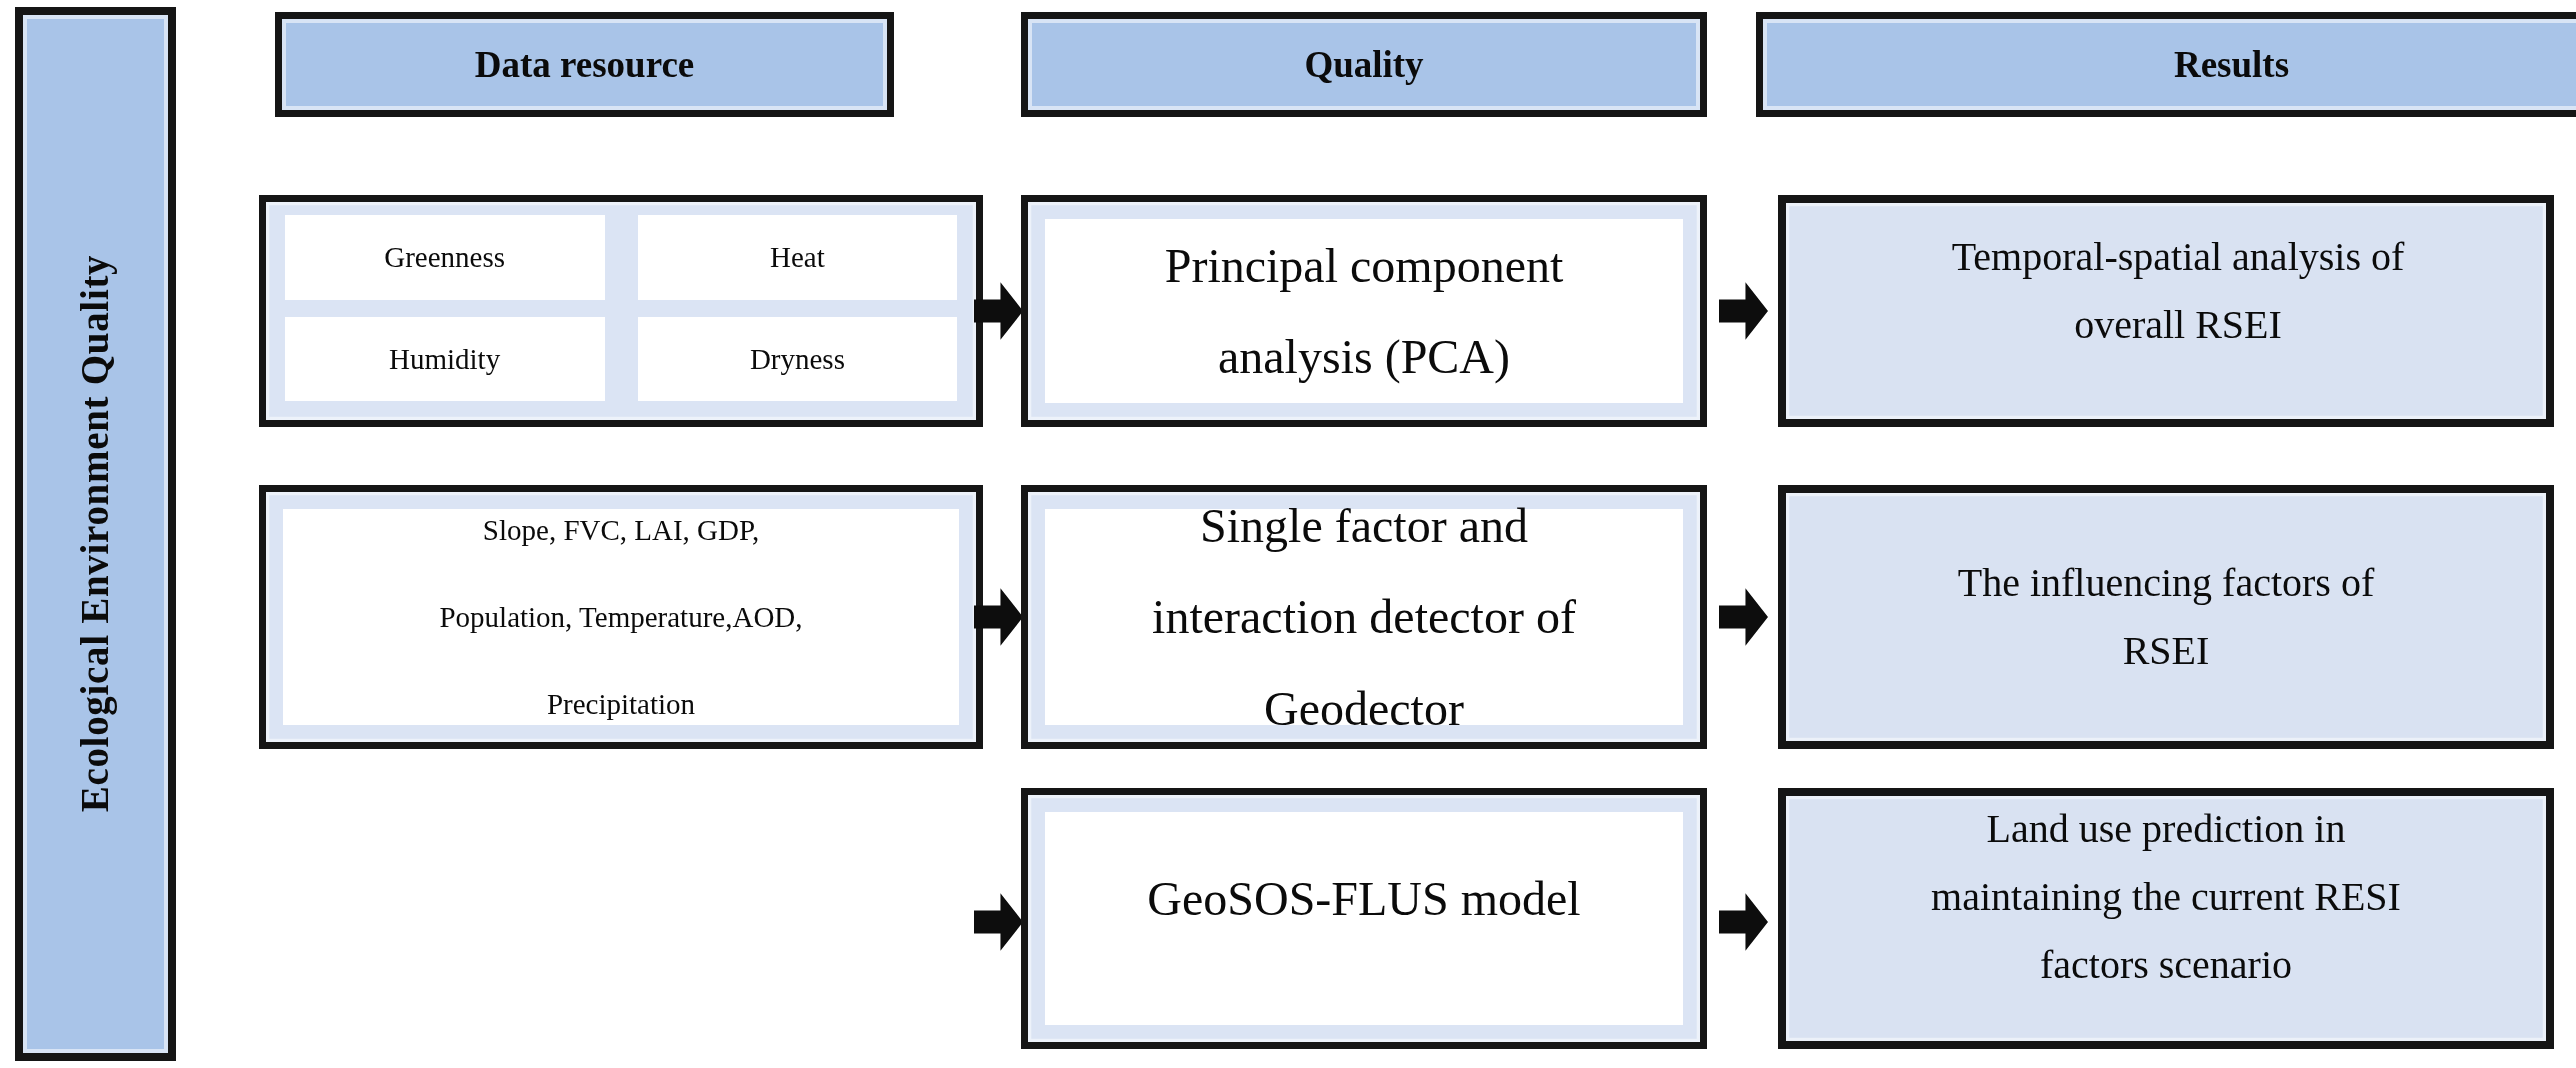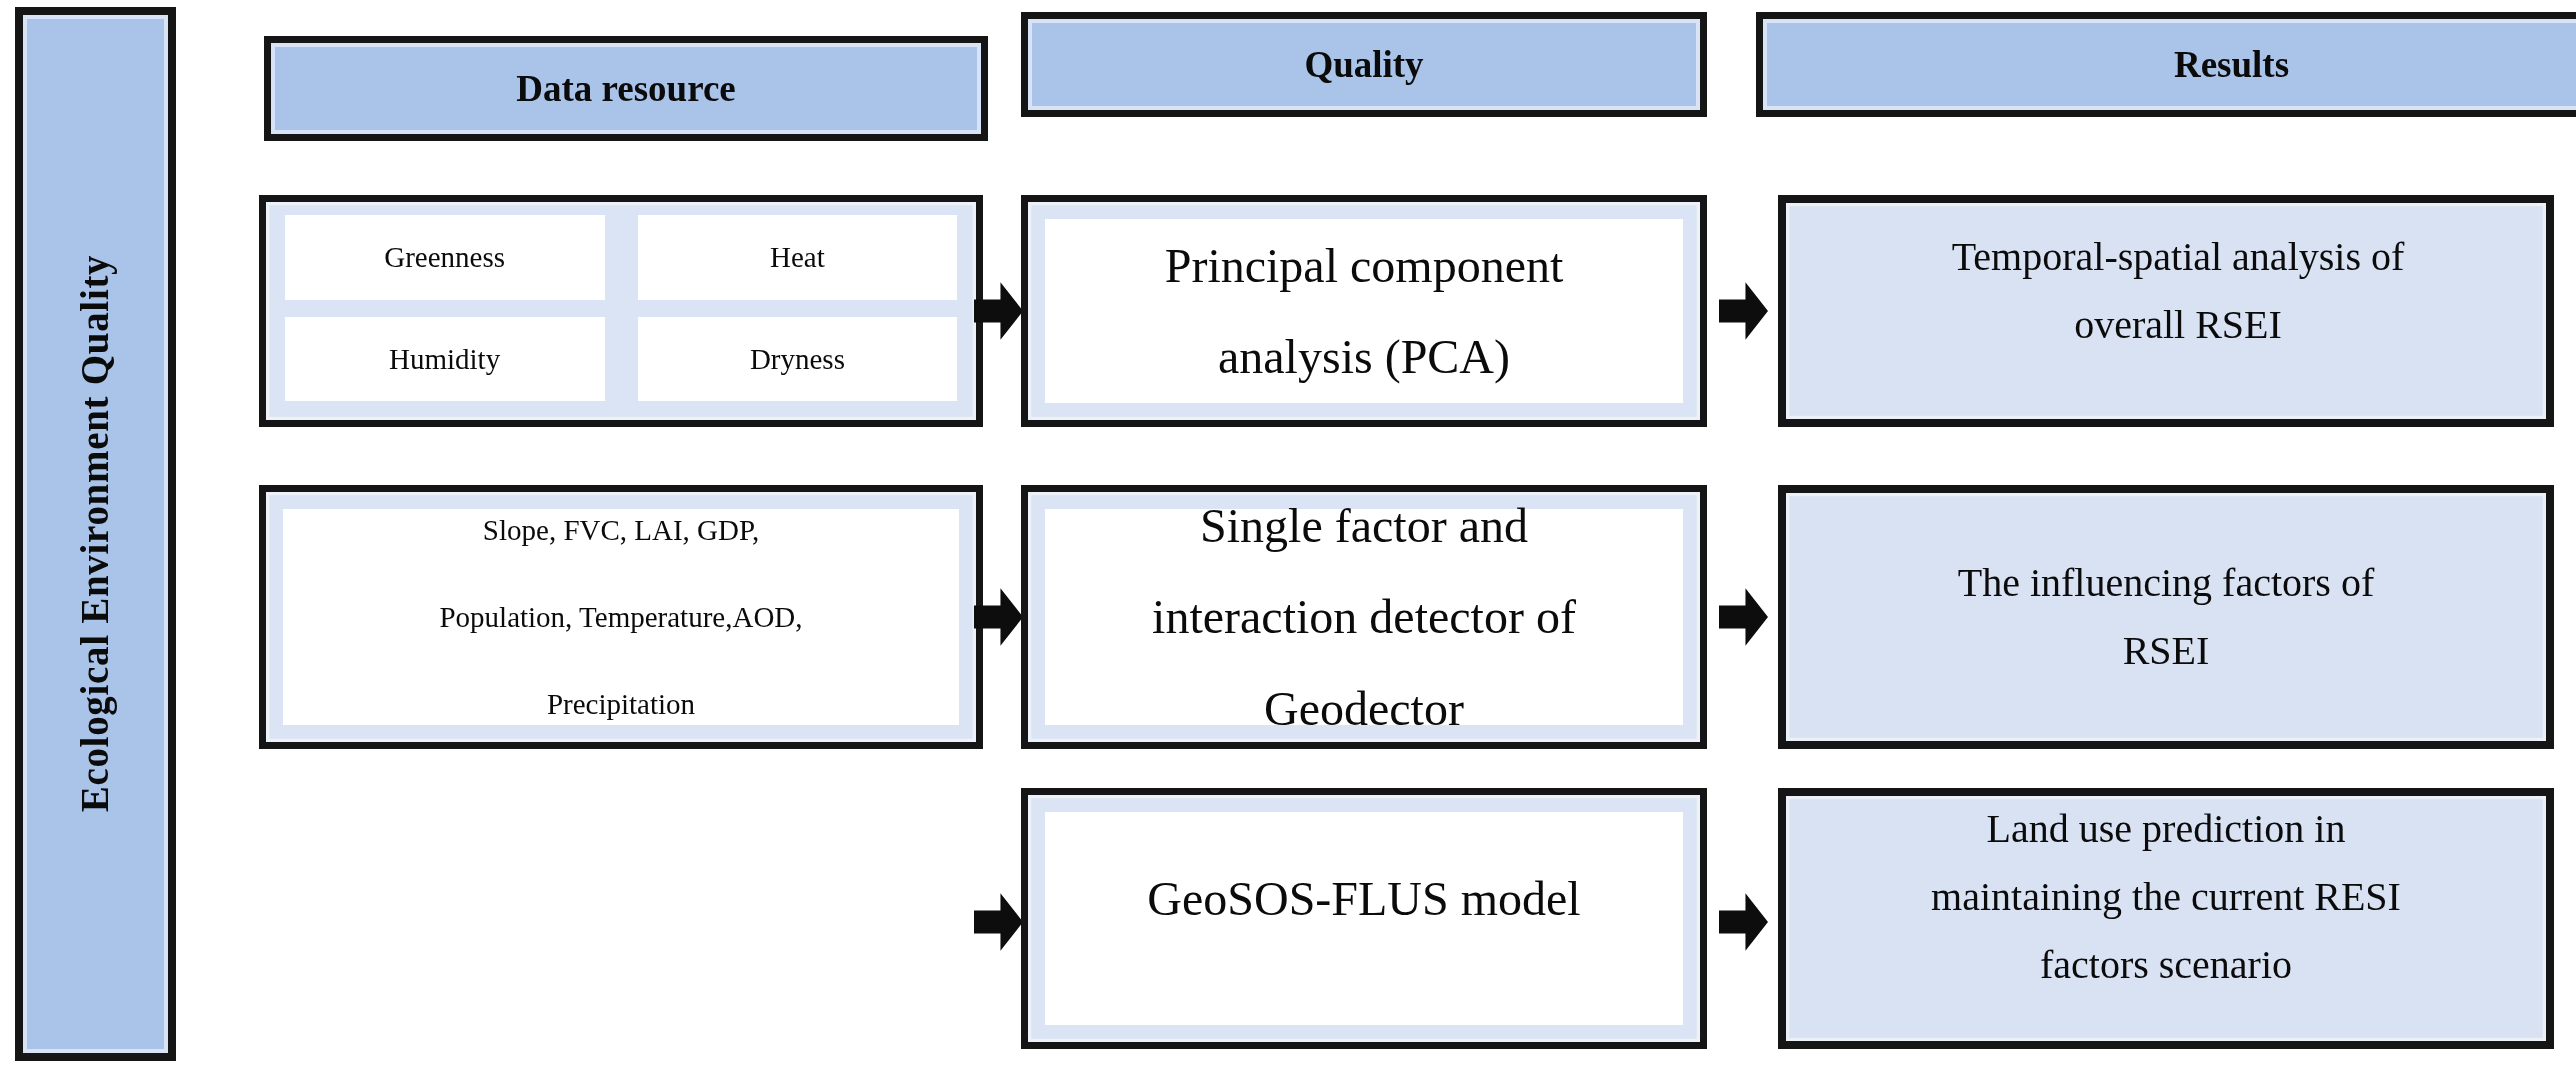--- a/index.html
+++ b/index.html
@@ -38,21 +38,21 @@
   }
   
   .hdr{
     position:absolute;top:12px;height:105px;
     border:7.3px solid var(--border);
     background:var(--header-fill);
     box-shadow:inset 0 0 0 4px rgba(255,255,255,.55);
     display:flex;align-items:center;justify-content:center;
     font-weight:bold;font-size:37px;
   }
-  .h1{left:264px;width:724px;margin-top:24px;}
+  .h1{left:275px;width:619px;}
   .h2{left:1021px;width:686px;}
   .h3{left:1756px;width:951px;}
   
   .box{
     position:absolute;
     border:7.3px solid var(--border);
     background:var(--box-fill);
     box-shadow:inset 0 0 0 3.3px rgba(255,255,255,.5);
   }
   .c1{left:259px;width:724px;}

